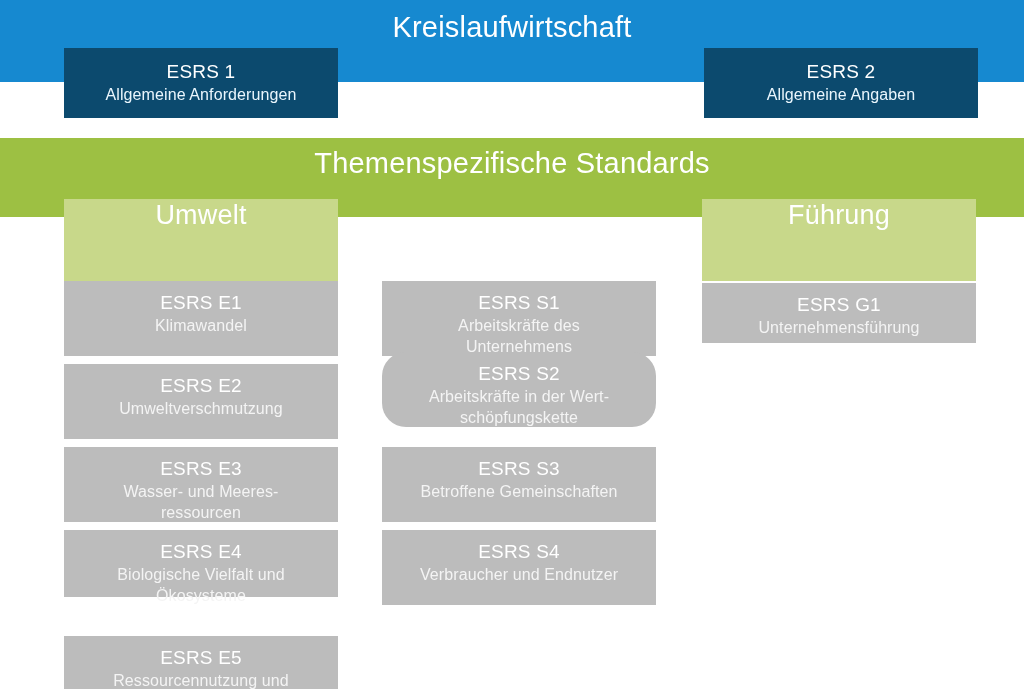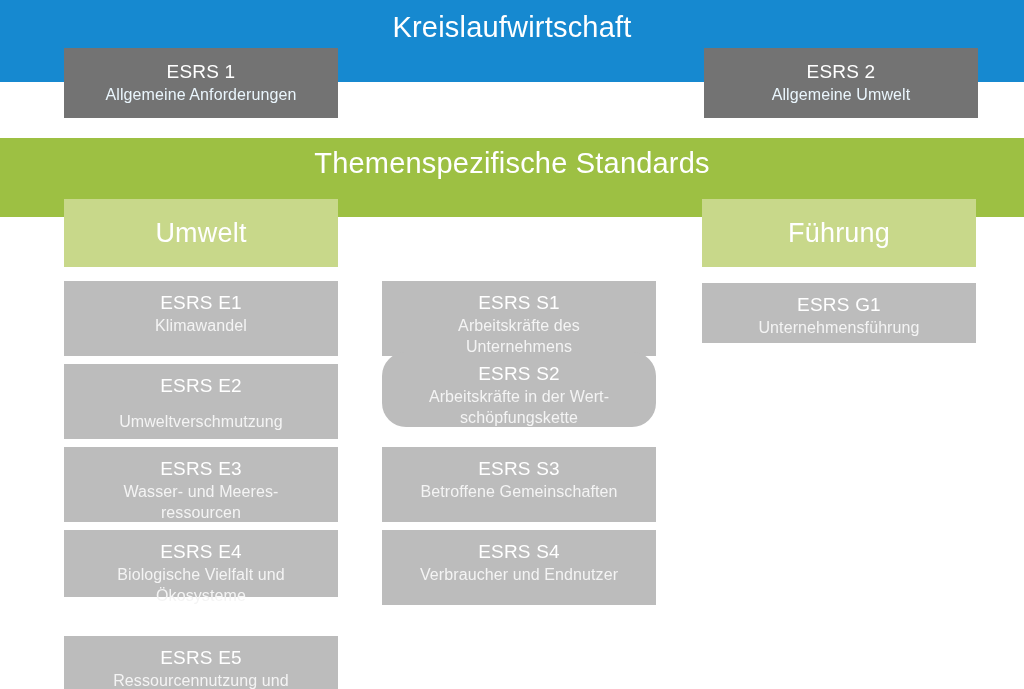--- a/index.html
+++ b/index.html
@@ -71,37 +71,36 @@
     font-size: 16px;
     line-height: 21px;
     font-weight: 400;
     color: #f2f5f8;
     letter-spacing: 0.1px;
     padding: 0 6px;
   }
 
   
   .card-cross {
-    background: #737373;
+    background: #0c4a6e;
     width: 274px;
     height: 70px;
     top: 48px;
     padding-top: 11px;
   }
   .card-cross .desc { color: #eaf6fd; }
   #card-esrs1 { left: 64px; }
   #card-esrs2 { left: 704px; }
 
   
   .card-cat {
     background: #c8d88a;
     width: 274px;
-    height: 68px;
+    height: 82px;
     top: 199px;
-    justify-content: center;
     padding-top: 0;
   }
   .card-cat .cat-label {
     font-size: 27px;
     line-height: 32px;
     font-weight: 400;
     color: #ffffff;
     letter-spacing: 0.2px;
   }
 
@@ -127,38 +126,38 @@
     <div class="band-title">Kreislaufwirtschaft</div>
   </div>
 
   <div class="card card-cross" id="card-esrs1">
     <div class="code">ESRS 1</div>
     <div class="desc">Allgemeine Anforderungen</div>
   </div>
 
   <div class="card card-cross" id="card-esrs2">
     <div class="code">ESRS 2</div>
-    <div class="desc">Allgemeine Umwelt</div>
+    <div class="desc">Allgemeine Angaben</div>
   </div>
 
   <div class="band band-topic"></div>
   <div class="band-title" style="top:147px;">Themenspezifische Standards</div>
 
   <div class="card card-cat col-env">
     <div class="cat-label">Umwelt</div>
   </div>
   <div class="card card-cat col-gov">
     <div class="cat-label">Führung</div>
   </div>
 
   <div class="card card-std col-env" style="top:281px;height:75px;">
     <div class="code">ESRS E1</div>
     <div class="desc">Klimawandel</div>
   </div>
-  <div class="card card-std col-env" style="top:364px;height:75px;gap:13px;">
+  <div class="card card-std col-env" style="top:364px;height:75px;">
     <div class="code">ESRS E2</div>
     <div class="desc">Umweltverschmutzung</div>
   </div>
   <div class="card card-std col-env" style="top:447px;height:75px;">
     <div class="code">ESRS E3</div>
     <div class="desc">Wasser- und Meeres-<br>ressourcen</div>
   </div>
   <div class="card card-std col-env" style="top:530px;height:67px;">
     <div class="code">ESRS E4</div>
     <div class="desc">Biologische Vielfalt und<br>Ökosysteme</div>

